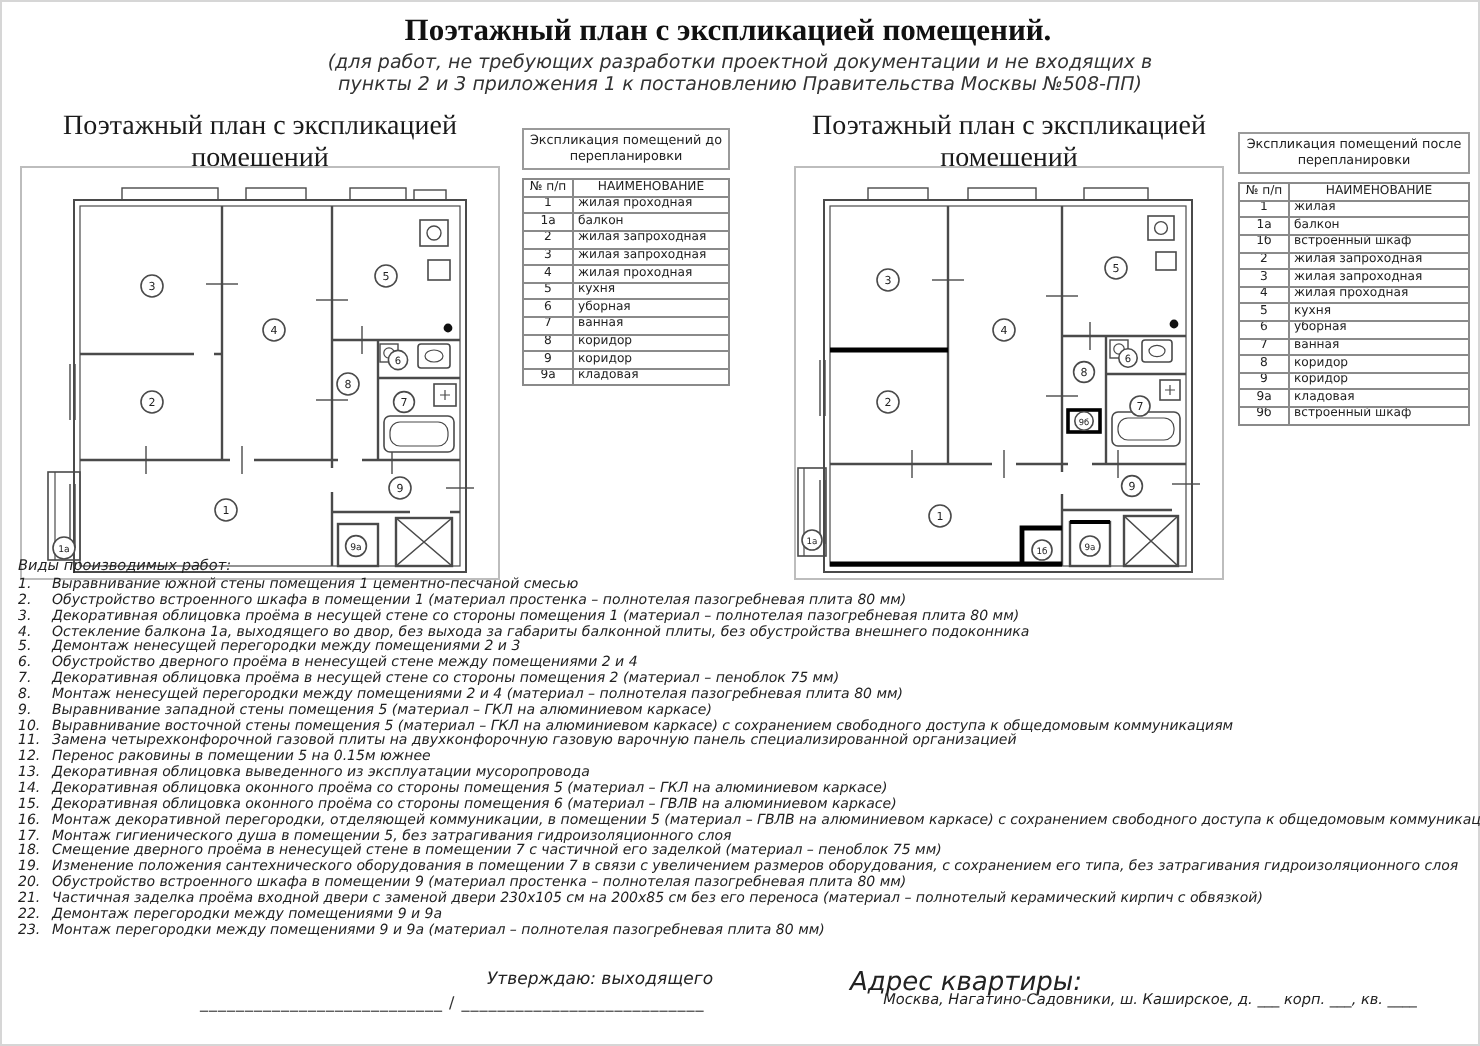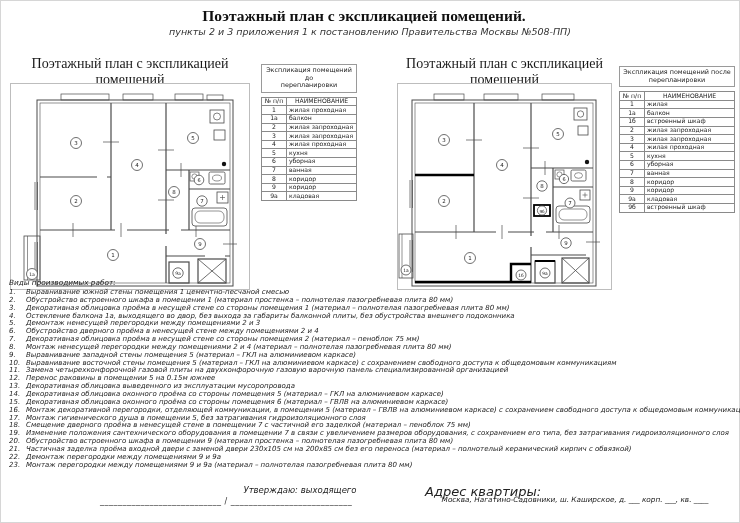--- a/index.html
+++ b/index.html
@@ -42,20 +42,21 @@
   .room-circle{stroke:#4a4a4a;fill:#fff;stroke-width:0.8;}
   .room-text{fill:#222;text-anchor:middle;font-family:"DejaVu Sans",sans-serif;}
 </style>
 </head>
 <body>
 
 <div class="page-border"></div>
 
 <div class="doc-title">Поэтажный план с экспликацией помещений.</div>
 <div class="doc-subtitle">
+  <span style="display:block">(для работ, не требующих разработки проектной документации и не входящих в</span>
   <span style="display:block">пункты 2 и 3 приложения 1 к постановлению Правительства Москвы №508-ПП)</span>
 </div>
 
 <div class="plan-caption" style="left:10px;top:56px;width:240px;">Поэтажный план с экспликацией помещений</div>
 <div class="plan-caption" style="left:397px;top:56px;width:215px;">Поэтажный план с экспликацией помещений</div>
 
 <div class="plan-frame" style="left:10px;top:83px;width:238px;height:205px;">
 <svg width="238" height="205" viewBox="0 0 238 205">
   <g class="walls" stroke-width="1">
     <rect x="26" y="16" width="196" height="186"></rect>
@@ -149,21 +150,21 @@
           <text class="room-text" x="189" y="162" font-size="5.5">9</text>
         </g>
     <g>
           <circle class="room-circle" cx="167" cy="189" r="5.2"></circle>
           <text class="room-text" x="167" y="191" font-size="4.6">9а</text>
         </g>
   </g>
 </svg>
 </div>
 
-<div class="expl" style="left:261px;top:64px;width:96px;">
+<div class="expl" style="left:261px;top:64px;width:104px;">
   <div class="expl-title">
     <span style="display:block">Экспликация помещений до</span>
     <span style="display:block">перепланировки</span>
   </div>
   <table>
     <thead>
         <tr>
       <th class="col-num">№ п/п</th>
       <th>НАИМЕНОВАНИЕ</th>
     </tr>

